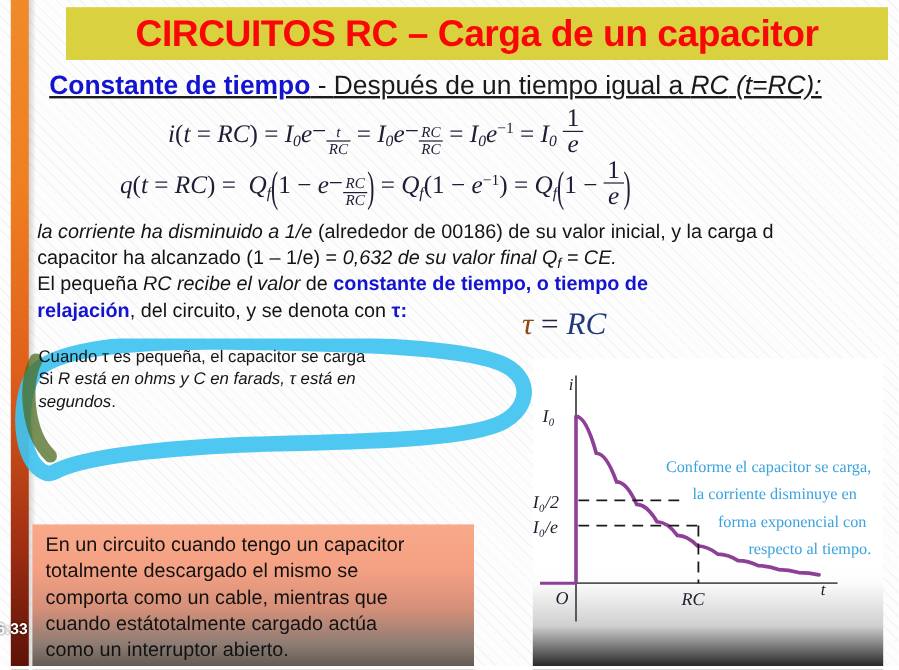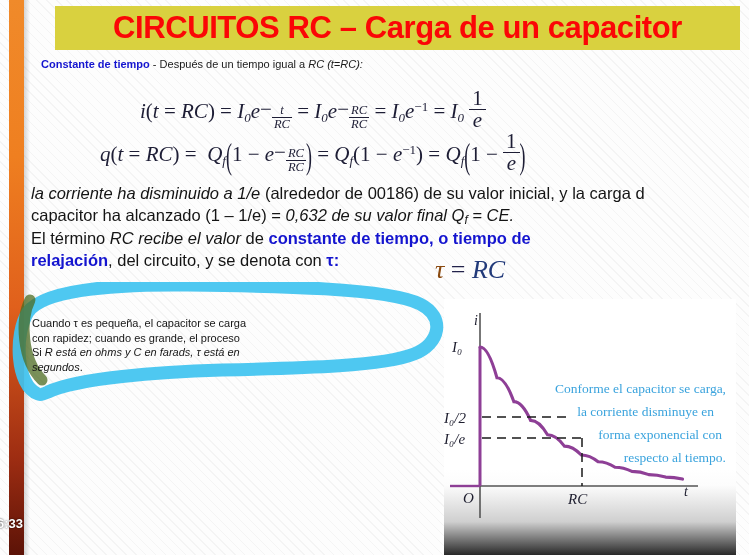--- a/index.html
+++ b/index.html
@@ -30,21 +30,21 @@
   #title-band{
     position:absolute;left:55px;top:6px;width:685px;height:44px;
     background:#d9d13f;
     display:flex;align-items:center;justify-content:center;
   }
   #title-text{
     color:#fb0606;font-weight:bold;font-size:31px;letter-spacing:-0.4px;
     white-space:nowrap;font-family:"Liberation Sans",sans-serif;
   }
   
-  .txt{position:absolute;color:#1a1a1a;font-size:11px;line-height:1.28;}
+  .txt{position:absolute;color:#1a1a1a;font-size:22px;line-height:1.28;text-decoration:underline;}
   #lead-line{left:41px;top:57px;white-space:nowrap;}
   .bluebold{color:#1414cf;font-weight:bold;}
   .ital{font-style:italic;}
   
   .math{
     position:absolute;font-family:"Liberation Serif",serif;color:#1d1d35;
     white-space:nowrap;
   }
   #eq1{left:140px;top:88px;font-size:21px;}
   #eq2{left:100px;top:131px;font-size:21px;}
@@ -67,22 +67,22 @@
   
   #tau-eq{
     position:absolute;left:435px;top:255px;font-family:"Liberation Serif",serif;
     font-size:26px;color:#22224a;white-space:nowrap;
   }
   #tau-eq .tau{font-style:italic;color:#8a4a10;}
   #tau-eq .rc{font-style:italic;color:#223a7a;}
   
   #circle-svg{position:absolute;left:8px;top:282px;width:440px;height:120px;}
   #block1{
-    position:absolute;left:32px;top:316px;width:400px;
-    font-size:11px;line-height:1.32;color:#151515;
+    position:absolute;left:32px;top:288px;width:400px;
+    font-size:14px;line-height:1.32;color:#151515;
   }
   #block1 .l{display:block;white-space:nowrap;}
   
   #notebox{
     position:absolute;left:27px;top:437px;width:368px;height:121px;
     background:linear-gradient(to bottom,#f8a98a 0%,#f5a183 30%,#d59079 58%,#8f7d74 82%,#5d5650 100%);
     padding:7px 10px 0 11px;box-sizing:border-box;
   }
   #notebox .l{display:block;white-space:nowrap;font-size:16.5px;line-height:1.33;color:#121212;}
   
@@ -127,42 +127,48 @@
   </div>
 
   <div class="math" id="eq2">
     <span class="mvar">q</span>(<span class="mvar">t</span> = <span class="mvar">RC</span>) = &nbsp;<span class="mvar">Q</span><span class="sub">f</span><span class="paren">(</span>1 − <span class="mvar">e</span><span style="position:relative;top:-2px;">−</span><span class="frac"><span class="num mvar">RC</span><span class="den mvar">RC</span></span><span class="paren">)</span>
     = <span class="mvar">Q</span><span class="sub">f</span>(1 − <span class="mvar">e</span><span class="sup">−1</span>) = <span class="mvar">Q</span><span class="sub">f</span><span class="paren">(</span>1 − <span class="bigfrac"><span class="num">1</span><span class="den">e</span></span><span class="paren">)</span>
   </div>
 
   <div id="para">
     <span class="l"><span class="ital">la corriente ha disminuido a 1/e</span><span>  (alrededor de 00186) de su valor inicial, y la carga d</span></span>
     <span class="l"><span>capacitor ha alcanzado (1 – 1/e) = </span><span class="ital">0,632 de su valor final Q</span><span class="ital" style="font-size:0.72em;vertical-align:-0.25em;">f</span><span class="ital"> = CE.</span></span>
-    <span class="l"><span>El término </span><span class="ital">RC recibe el valor</span><span> de </span><span class="bluebold">constante de tiempo, o tiempo de</span></span>
+    <span class="l"><span>El pequeña </span><span class="ital">RC recibe el valor</span><span> de </span><span class="bluebold">constante de tiempo, o tiempo de</span></span>
     <span class="l"><span class="bluebold">relajación</span><span>, del circuito, y se denota con </span><span class="bluebold">τ:</span></span>
   </div>
 
   <div id="tau-eq">
     <span class="tau">τ</span> = <span class="rc">RC</span>
   </div>
 
   <svg id="circle-svg" viewBox="0 0 440 120">
     <path d="M 30 112 C 8 104 6 52 20 30 C 34 10 92 2 180 3 C 268 4 380 6 412 22
              C 438 35 432 62 406 72 C 376 84 300 86 214 88 C 150 90 70 96 40 110
              C 34 113 32 113 30 112 Z" fill="none" stroke="#3fc3f0" stroke-width="13" stroke-linecap="round" stroke-linejoin="round" opacity="0.92"></path>
     <path d="M 22 18 C 12 38 14 78 34 98" fill="none" stroke="#4c6b21" stroke-width="11" stroke-linecap="round" opacity="0.75"></path>
   </svg>
 
   <div id="block1">
     <span class="l">Cuando τ es pequeña, el capacitor se carga</span>
-    <span class="l">con rapidez; cuando es grande, el proceso</span>
     <span class="l"><span>Si </span><span class="ital">R está en ohms y C en farads, τ está en</span></span>
     <span class="l"><span class="ital">segundos</span><span>.</span></span>
   </div>
 
+  <div id="notebox">
+    <span class="l">En un circuito cuando tengo un capacitor</span>
+    <span class="l">totalmente descargado el mismo se</span>
+    <span class="l">comporta como un cable, mientras que</span>
+    <span class="l">cuando estátotalmente cargado actúa</span>
+    <span class="l">como un interruptor abierto.</span>
+  </div>
 
   <div id="chart">
     <svg width="292" height="259" viewBox="0 0 292 259">
 
       <line x1="36" y1="14" x2="36" y2="219" stroke="#555" stroke-width="1.6"></line>
 
       <line x1="6" y1="187" x2="254" y2="187" stroke="#555" stroke-width="1.4"></line>
 
       <line x1="36" y1="48" x2="36" y2="187" stroke="#8e3f96" stroke-width="3"></line>
 

